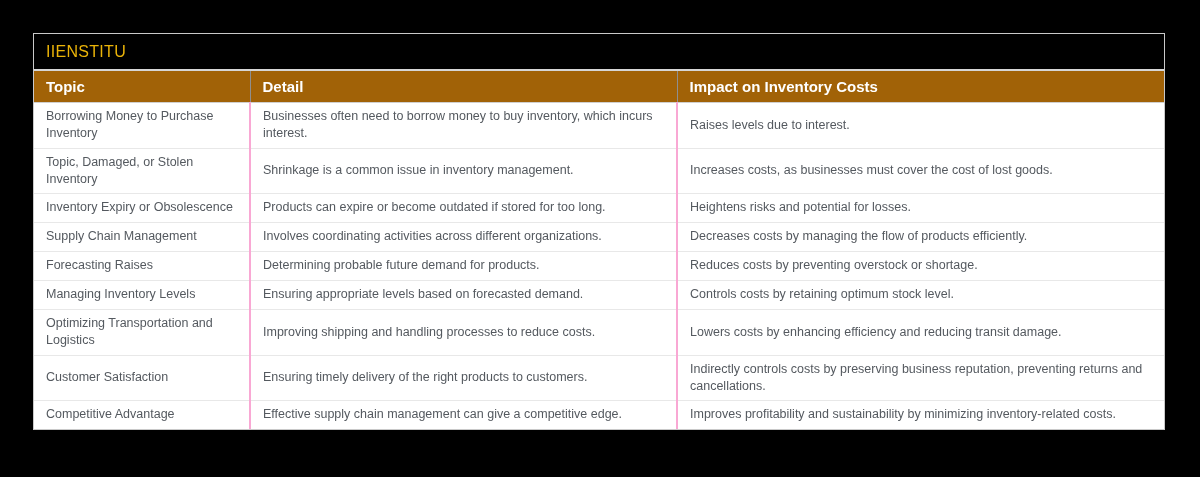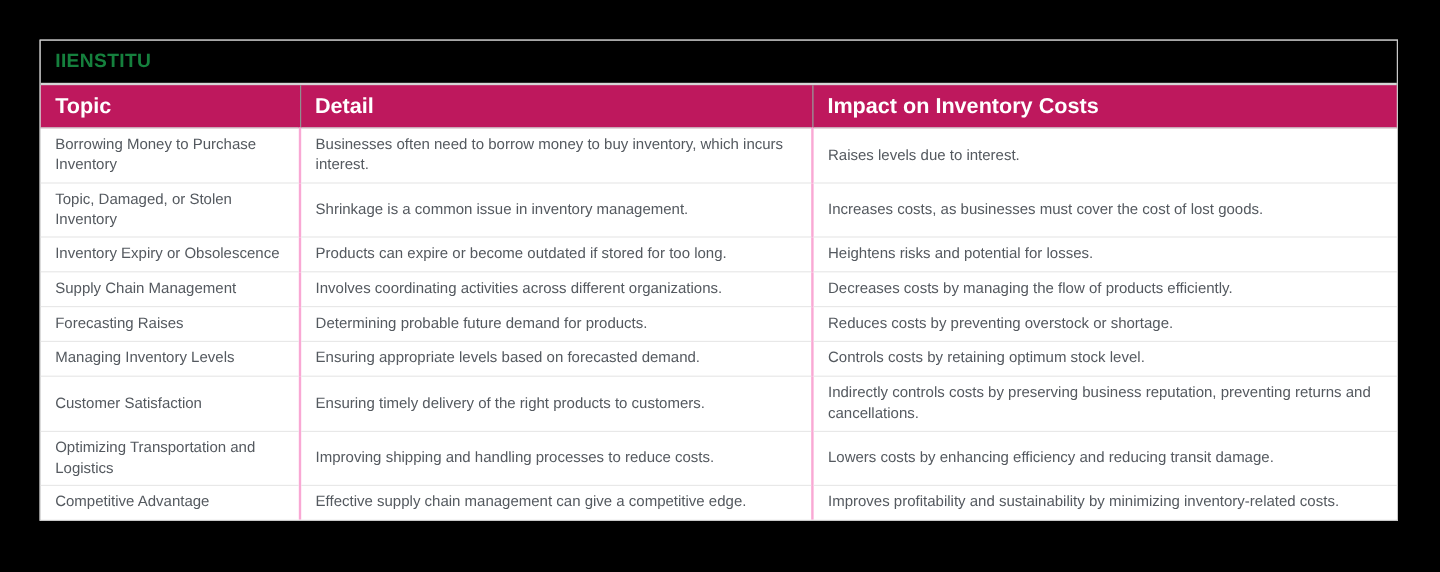--- a/index.html
+++ b/index.html
@@ -14,41 +14,41 @@
     position: absolute;
     left: 33px;
     top: 33px;
     width: 1132px;
     background: #ffffff;
     border: 1px solid #c9c9c9;
     box-sizing: border-box;
   }
   .title-bar {
     background: #000000;
-    color: #15803d;
+    color: #eab308;
     font-size: 16px;
-    font-weight: bold;
+    font-weight: normal;
     letter-spacing: 0.3px;
     padding: 8px 12px;
     height: 19px;
     line-height: 19px;
     border-bottom: 2px solid #d6d6d6;
   }
   table.data-table {
     width: 100%;
     border-collapse: collapse;
     table-layout: fixed;
   }
   table.data-table col.col-topic  { width: 216px; }
   table.data-table col.col-detail { width: 427px; }
   table.data-table col.col-impact { width: auto;  }
   table.data-table th {
-    background: #be185d;
+    background: #a16207;
     color: #ffffff;
-    font-size: 18px;
+    font-size: 15px;
     font-weight: bold;
     text-align: left;
     padding: 7px 12px;
     border-right: 1px solid #8f8f8f;
     border-bottom: 1px solid #cfcfcf;
   }
   table.data-table th:last-child { border-right: none; }
   table.data-table td {
     color: #54595f;
     font-size: 12.5px;
@@ -106,28 +106,28 @@
           <td>Forecasting Raises</td>
           <td>Determining probable future demand for products.</td>
           <td>Reduces costs by preventing overstock or shortage.</td>
         </tr>
         <tr>
           <td>Managing Inventory Levels</td>
           <td>Ensuring appropriate levels based on forecasted demand.</td>
           <td>Controls costs by retaining optimum stock level.</td>
         </tr>
         <tr>
+          <td>Optimizing Transportation and Logistics</td>
+          <td>Improving shipping and handling processes to reduce costs.</td>
+          <td>Lowers costs by enhancing efficiency and reducing transit damage.</td>
+        </tr>
+        <tr>
           <td>Customer Satisfaction</td>
           <td>Ensuring timely delivery of the right products to customers.</td>
           <td>Indirectly controls costs by preserving business reputation, preventing returns and cancellations.</td>
-        </tr>
-        <tr>
-          <td>Optimizing Transportation and Logistics</td>
-          <td>Improving shipping and handling processes to reduce costs.</td>
-          <td>Lowers costs by enhancing efficiency and reducing transit damage.</td>
         </tr>
         <tr>
           <td>Competitive Advantage</td>
           <td>Effective supply chain management can give a competitive edge.</td>
           <td>Improves profitability and sustainability by minimizing inventory-related costs.</td>
         </tr>
       </tbody>
   </table>
 </div>
 

